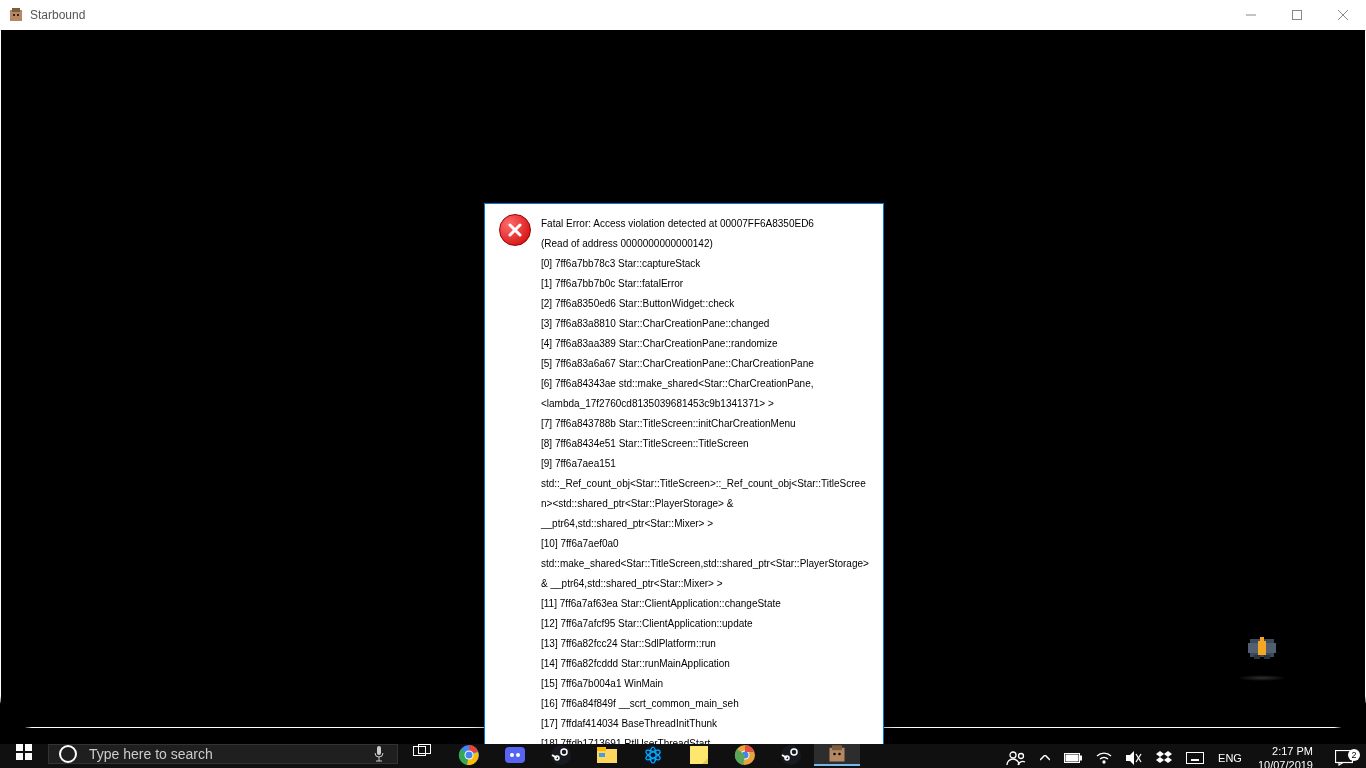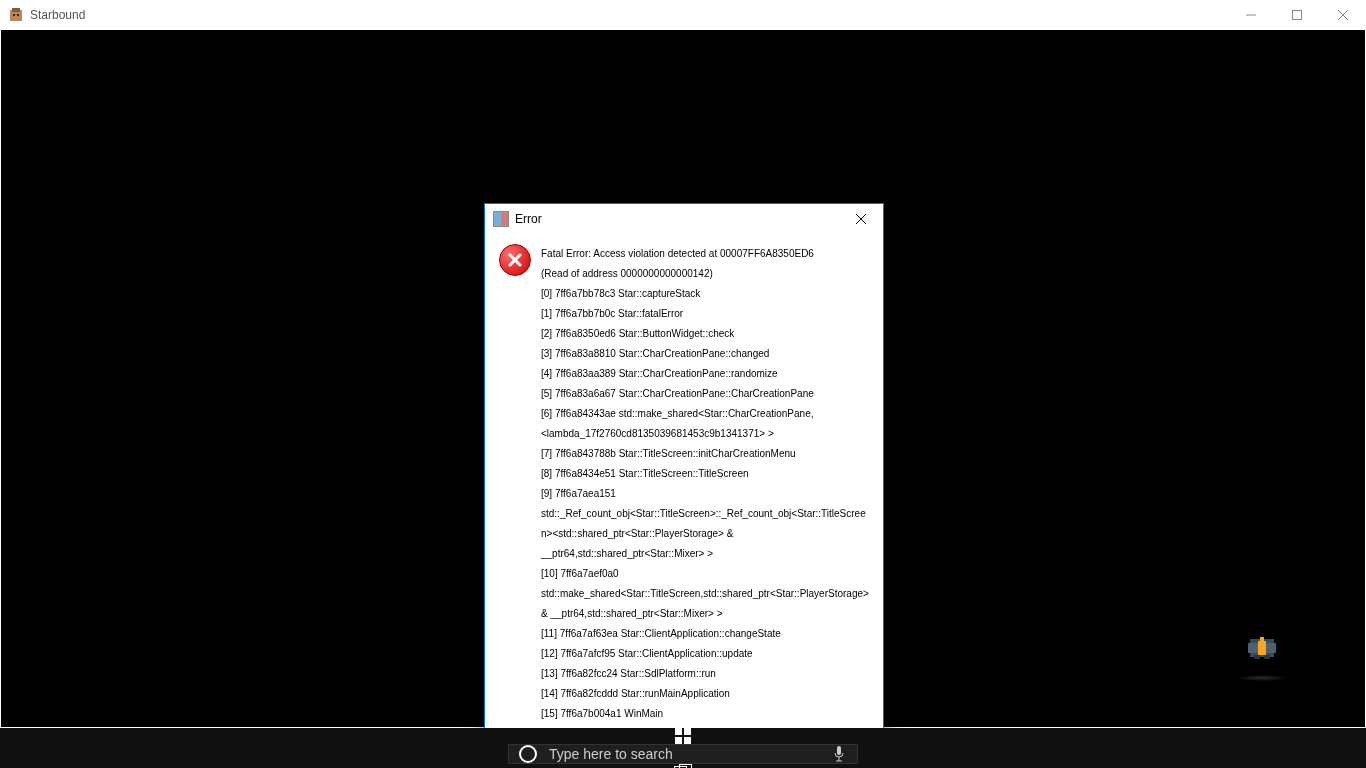--- a/index.html
+++ b/index.html
@@ -1,19 +1,19 @@
 <!DOCTYPE html>
 <html><head>
 <meta charset="utf-8">
 <style>
   * { box-sizing: border-box; margin: 0; padding: 0; }
   html, body { width: 1366px; height: 768px; overflow: hidden; font-family: "Segoe UI", Tahoma, sans-serif; background: #000; }
 
   
-  .app-window { position: absolute; top: 0; left: 0; width: 1366px; height: 728px; background: #fff; }
+  .app-window { position: absolute; top: 0; left: 0; width: 1366px; height: 728px; background: #fff; border-radius: 32px; }
   .app-titlebar { height: 30px; background: #fff; display: flex; align-items: center; padding: 0 0 0 8px; font-size: 12px; color: #555; }
   .app-icon { width: 16px; height: 16px; margin-right: 6px; display:inline-block; }
   .app-title { flex: 0 0 auto; }
   .app-spacer { flex: 1; }
   .win-btn { width: 46px; height: 30px; display: flex; align-items: center; justify-content: center; color: #777; font-size: 10px; }
   .app-content { position: absolute; top: 30px; left: 1px; right: 1px; bottom: 1px; background: #000; }
 
   
   .dialog { position: absolute; width: 400px; left: 483px; top: 173px; background: #fff; border: 1px solid #0078d7; box-shadow: 0 5px 20px rgba(0,0,0,0.5); }
   .dialog-titlebar { height: 30px; display: flex; align-items: center; padding: 0 2px 0 8px; font-size: 12px; }
@@ -25,21 +25,21 @@
   .err-icon { width: 32px; height: 32px; border-radius: 50%; background: radial-gradient(circle at 30% 30%, #ff6b6b, #c00); display:flex; align-items:center; justify-content:center; color:#fff; font-weight:bold; font-size:20px; margin-right: 10px; flex-shrink:0; border:1px solid #900;}
   .err-text { font-size: 10px; line-height: 20px; color: #000; white-space: pre-wrap; word-break: break-word; }
   .dialog-footer { background: #f0f0f0; padding: 10px 14px; display: flex; justify-content: flex-end; border-top: 1px solid #dfdfdf; }
   .ok-btn { min-width: 86px; height: 31px; font-size: 12px; background: #1d4ed8; border: 1px solid #0078d7; outline: 1px solid #0078d7; outline-offset: -3px; }
 
   
   .sprite { position: absolute; right: 85px; bottom: 60px; width: 36px; height: 36px; }
   .shadow { position:absolute; right: 78px; bottom: 46px; width: 50px; height: 6px; background: radial-gradient(ellipse, rgba(80,80,80,0.6), transparent 70%);}
 
   
-  .taskbar { position: absolute; left: 0; right: 0; bottom: 0; height: 40px; background: #101010; display: flex; align-items: center; color: #fff; font-size: 12px; flex-direction: column; }
+  .taskbar { position: absolute; left: 0; right: 0; bottom: 0; height: 24px; background: #101010; display: flex; align-items: flex-start; color: #fff; font-size: 12px; }
   .tb-btn { width: 48px; display: flex; align-items: center; justify-content: center; }
   .search { width: 350px; background: #1f1f1f; display: flex; align-items: center; padding: 0 10px; color: #ccc; border: 1px solid #333; margin: 0; }
   .search .circ { width: 18px; height: 18px; border: 2px solid #fff; border-radius: 50%; margin-right: 12px; }
   .search-text { flex: 1; color: #ccc; font-size: 14px; }
   .mic { width: 14px; }
   .task-icons { display: flex; }
   .task-icons .tb-btn { width: 46px; }
   .task-icons .tb-btn.active { background: rgba(255,255,255,0.12); border-bottom: 2px solid #76b9ed; }
   .tray { margin-left: auto; display: flex; align-items: center; }
   .tray .tb-btn { width: auto; padding: 0 7px; font-size: 11px; }
@@ -91,31 +91,20 @@
         <rect x="6" y="8" width="24" height="18" fill="#3b4a5a"></rect>
         <rect x="4" y="12" width="28" height="10" fill="#506070"></rect>
         <rect x="14" y="10" width="8" height="14" fill="#f5a623"></rect>
         <rect x="16" y="6" width="4" height="6" fill="#f5a623"></rect>
         <rect x="10" y="24" width="6" height="4" fill="#2a3440"></rect>
         <rect x="20" y="24" width="6" height="4" fill="#2a3440"></rect>
       </svg>
     </div>
 
     <div class="dialog">
-      <div class="dialog-titlebar">
-        <span class="dialog-title-icon"></span>
-        <span class="dialog-title">Error</span>
-        <span class="dialog-spacer"></span>
-        <div class="dialog-close">
-          <svg width="10" height="10">
-              <line x1="0" y1="0" x2="10" y2="10" stroke="#000" stroke-width="1"></line>
-              <line x1="10" y1="0" x2="0" y2="10" stroke="#000" stroke-width="1"></line>
-            </svg>
-        </div>
-      </div>
       <div class="dialog-body">
         <div class="err-icon">
           <svg width="16" height="16" viewBox="0 0 16 16">
               <line x1="3" y1="3" x2="13" y2="13" stroke="#fff" stroke-width="3" stroke-linecap="round"></line>
               <line x1="13" y1="3" x2="3" y2="13" stroke="#fff" stroke-width="3" stroke-linecap="round"></line>
             </svg>
         </div>
         <div class="err-text">Fatal Error: Access violation detected at 00007FF6A8350ED6
 (Read of address 0000000000000142)
 [0] 7ff6a7bb78c3 Star::captureStack

